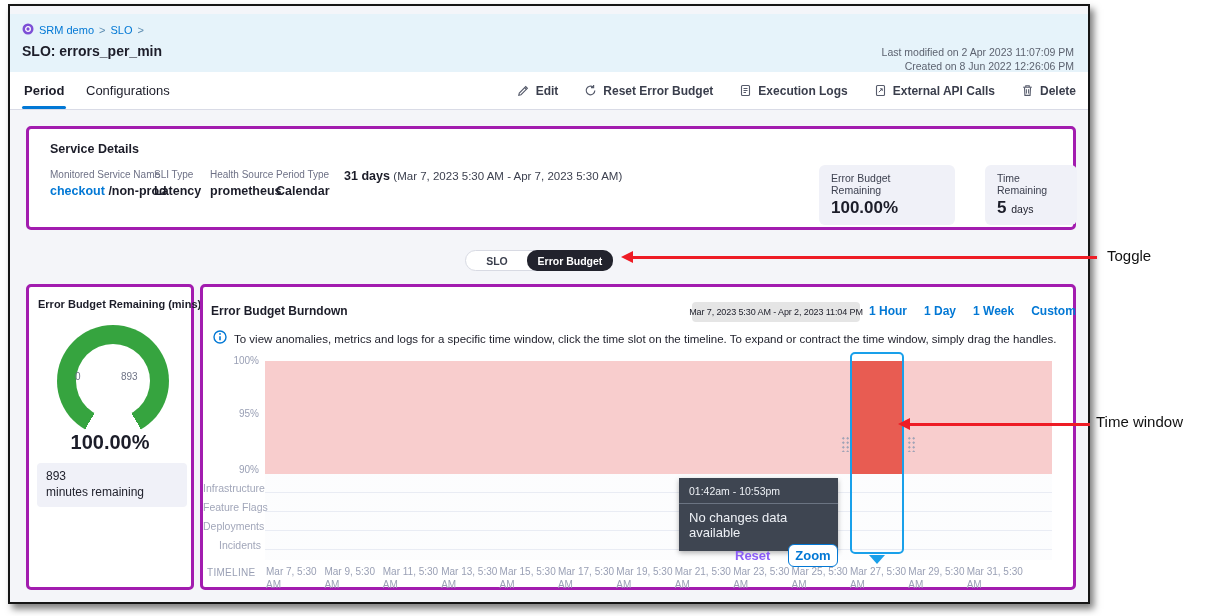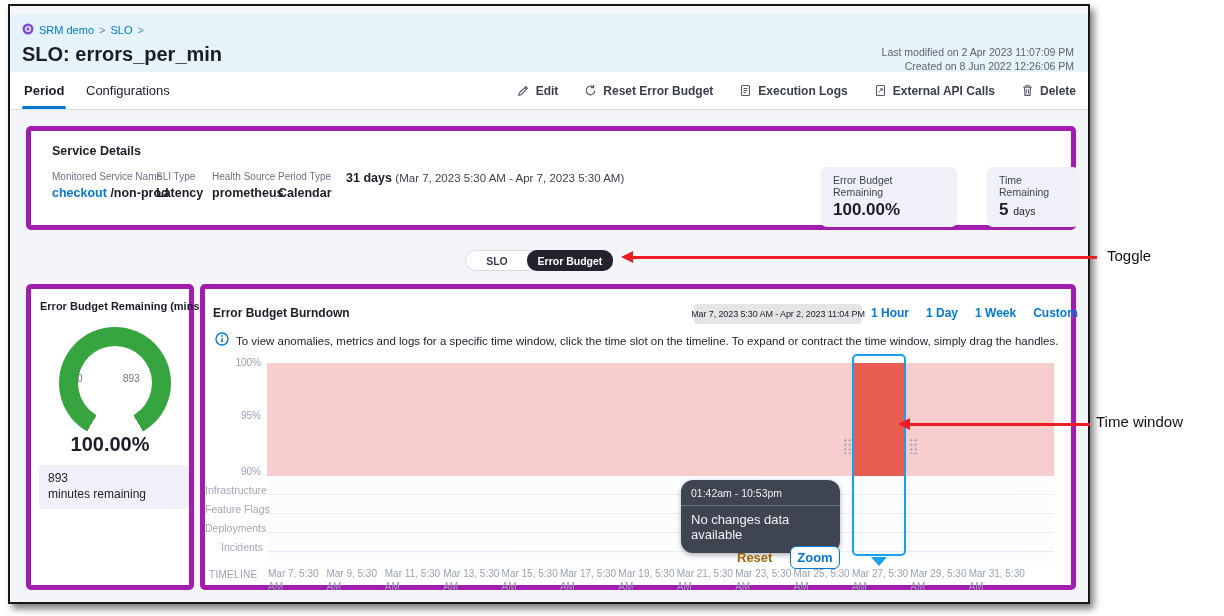--- a/index.html
+++ b/index.html
@@ -11,41 +11,41 @@
   .frame { position:absolute; left:8px; top:4px; width:1082px; height:600px;
            background:#f4f5f9; border:2px solid #161616;
            box-shadow:4px 5px 7px rgba(0,0,0,.5); overflow:hidden; }
 
   
   .header-band { position:absolute; left:0; top:8px; width:100%; height:58px; background:#e6f3fa; }
   .breadcrumb { position:absolute; left:12px; top:9px; display:flex; align-items:center; gap:5px;
                 font-size:11px; color:#0278d5; }
   .breadcrumb .crumb { cursor:pointer; }
   .breadcrumb .sep { color:#5c8cb0; }
-  .page-title { position:absolute; left:12px; top:29px; font-size:20px; font-weight:bold; color:#1c1d29; }
+  .page-title { position:absolute; left:12px; top:29px; font-size:14px; font-weight:bold; color:#1c1d29; }
   .header-meta { position:absolute; right:14px; top:31px; text-align:right; font-size:10.5px;
                  color:#5d6370; line-height:14px; }
 
   
   .tabbar { position:absolute; left:0; top:66px; width:100%; height:38px; background:#fff;
             border-bottom:1px solid #d9dbe6; }
   .tab { position:absolute; top:0; height:37px; display:flex; align-items:center; font-size:13px;
          color:#1c1d29; cursor:pointer; }
   .tab.active { font-weight:bold; }
   .tab.active::after { content:""; position:absolute; left:0; right:0; bottom:0; height:3px;
                        background:#0278d5; border-radius:2px; }
   .tab-details { left:12px; padding:0 2px; }
   .tab-config { left:76px; }
   .toolbar { position:absolute; right:12px; top:0; height:37px; display:flex; align-items:center; gap:26px; }
   .tool-item { display:flex; align-items:center; gap:6px; font-size:12px; font-weight:600;
                color:#3a3e4c; cursor:pointer; white-space:nowrap; }
   .tool-item svg { display:block; }
 
   
-  .card { position:absolute; background:#fff; border:5px solid #a21caf; border-radius:5px; }
+  .card { position:absolute; background:#fff; border:3px solid #a21caf; border-radius:5px; }
   .svc-card { left:16px; top:120px; width:1050px; height:104px; }
   .svc-title { position:absolute; left:21px; top:13px; font-size:12.5px; font-weight:bold; color:#1c1d29; }
   .svc-field { position:absolute; top:40px; }
   .svc-label { font-size:10px; color:#6e7186; margin-bottom:4px; white-space:nowrap; }
   .svc-value { font-size:12.5px; font-weight:bold; color:#1c1d29; white-space:nowrap; }
   .svc-value .link { color:#0278d5; cursor:pointer; }
   .svc-value .range { font-weight:normal; color:#3d4150; font-size:11.5px; }
   .kpi-box { position:absolute; top:36px; background:#f0f1f8; border-radius:6px; padding:7px 12px; }
   .kpi-label { font-size:10.5px; color:#3d4150; }
   .kpi-value { font-size:17px; font-weight:bold; color:#1c1d29; margin-top:2px; }
@@ -88,39 +88,39 @@
   .band { position:absolute; left:62px; top:74px; width:787px; height:113px; background:#f8cdcd; }
   .ytick { position:absolute; width:56px; text-align:right; font-size:10px; color:#9aa0b5; }
   .rows-area { position:absolute; left:62px; top:187px; width:787px; height:86px;
                background:repeating-linear-gradient(to bottom, rgba(250,251,253,.6) 0 18px, #e9ecf4 18px 19px); }
   .lanes { position:absolute; left:0; top:192px; width:58px; display:flex; flex-direction:column; }
   .lanes .lane-label { height:19px; text-align:right; font-size:10.5px; color:#a2a7ba; line-height:19px;
                        white-space:nowrap; }
 
   
   .chart-tooltip { position:absolute; left:476px; top:191px; width:159px; height:73px; background:#3e4551;
-                   border-radius:12px; box-shadow:0 2px 5px rgba(0,0,0,.3); z-index:5; }
+                   border-radius:0; box-shadow:0 2px 5px rgba(0,0,0,.3); z-index:5; }
   .tt-head { padding:7px 10px 6px; font-size:10.5px; color:#eef1f6; border-bottom:1px solid #6b7482; }
   .tt-body { padding:6px 10px; font-size:13px; color:#eef1f6; }
 
   
   .selection { position:absolute; left:647px; top:65px; width:54px; height:202px;
                border:2px solid #19a0ea; border-radius:5px; z-index:6; cursor:grab; }
   .sel-fill { position:absolute; left:0; top:7px; width:100%; height:113px; background:#e85c52; }
   .sel-handle { position:absolute; width:9px; height:17px; z-index:7; cursor:ew-resize;
                 background-image:radial-gradient(#98a0b4 1px, transparent 1.2px);
                 background-size:4.5px 4.5px; background-position:1px 1px; }
   .sel-handle.left { left:637px; top:148px; }
   .sel-handle.right { left:703px; top:148px; }
   .sel-pointer { position:absolute; left:666px; top:268px; width:0; height:0; z-index:7;
                  border-left:8px solid transparent; border-right:8px solid transparent;
                  border-top:9px solid #19a0ea; }
 
   .reset-link { position:absolute; left:532px; top:261px; font-size:13px; font-weight:bold;
-                color:#a16207; cursor:pointer; z-index:8; }
+                color:#8b5cf6; cursor:pointer; z-index:8; }
   .zoom-btn { position:absolute; left:585px; top:257px; width:50px; height:23px; background:#fff;
               border:1.5px solid #0278d5; border-radius:6px; display:flex; align-items:center;
               justify-content:center; font-size:13px; font-weight:bold; color:#0278d5;
               cursor:pointer; z-index:8; }
 
   .timeline-caption { position:absolute; left:4px; top:280px; font-size:10px; color:#9aa0b5;
                       letter-spacing:.3px; }
   .timeline-labels { position:absolute; left:63px; top:278px; display:flex; }
   .timeline-labels .tl-label { width:58.4px; font-size:10px; color:#9aa0b5; line-height:13px; }
 

